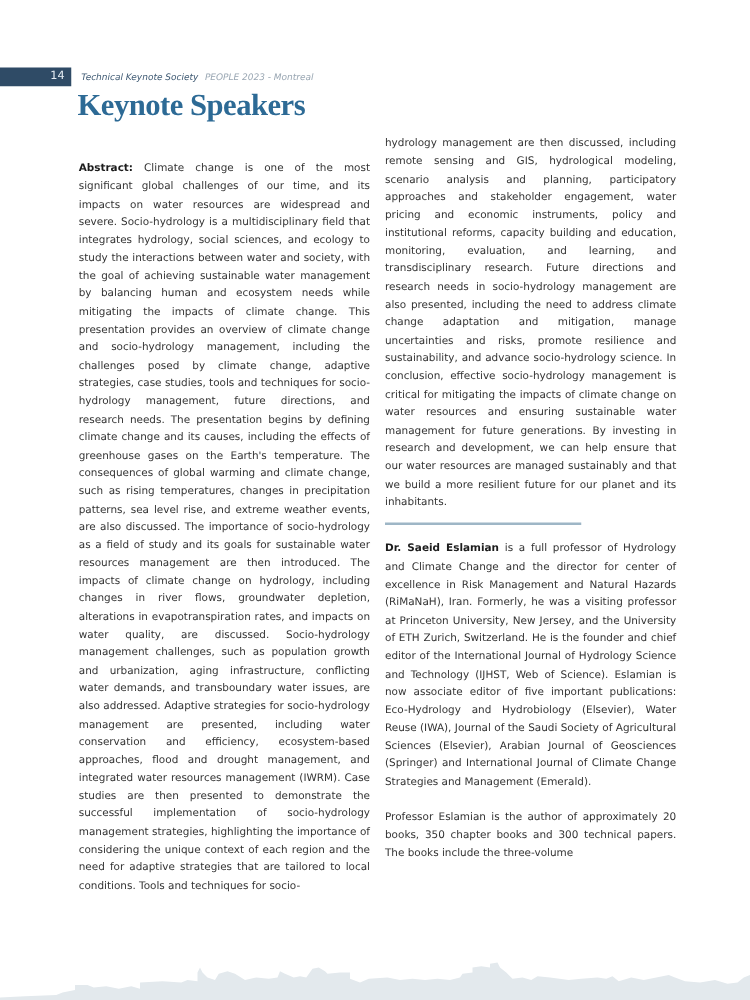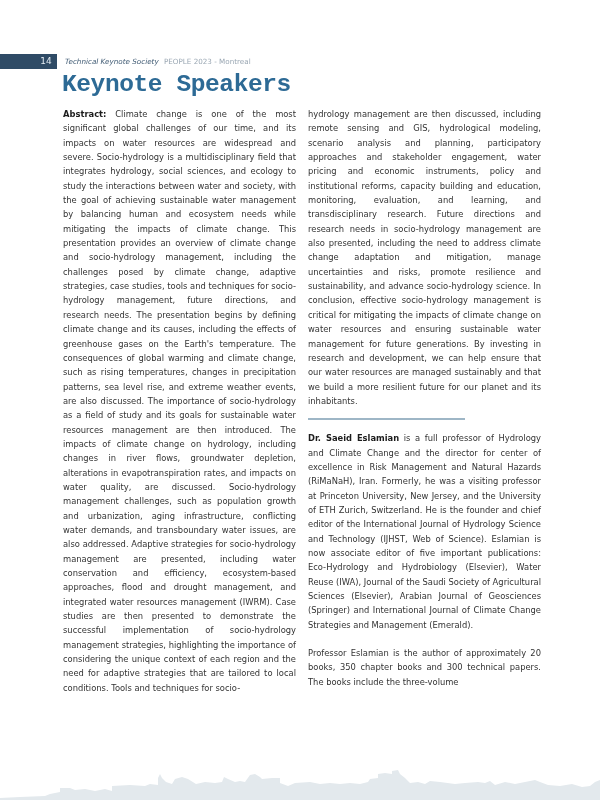--- a/index.html
+++ b/index.html
@@ -16,34 +16,34 @@
     .page-num {
       position: absolute; left: 37px; top: 55px; width: 18px;
       font-size: 9px; line-height: 13px; color: #e4ecf3; text-align: center;
       font-family: "DejaVu Sans", sans-serif;
     }
     .running-head {
       position: absolute; left: 65px; top: 55px; font-size: 7.2px; line-height: 13px;
       white-space: nowrap;
     }
     .running-head .section { font-style: italic; color: #3f5a73; }
-    .running-head .event { color: #9aa7b3; margin-left: 3px; }
+    .running-head .event { color: #9aa7b3; margin-left: 3px; font-style: italic; }
     .page-title {
       position: absolute; left: 62px; top: 69px; margin: 0;
-      font-family: Liberation Mono, monospace; font-weight: bold;
+      font-family: Liberation Serif, serif; font-weight: bold;
       font-size: 24.5px; line-height: 32px; color: #2d6a95;
       letter-spacing: -0.4px;
     }
     .col {
       position: absolute; top: 107px; width: 233px;
       font-size: 8.35px; line-height: 14.35px; color: #333;
       text-align: justify;
     }
     .col p { margin: 0; }
-    .col-left { left: 63px; }
+    .col-left { left: 63px; margin-top: 20px; }
     .col-right { left: 308px; }
     .col b { font-weight: bold; color: #1c1c1c; }
     .divider {
       width: 157px; height: 2px; background: #9eb6c6;
       margin: 10px 0 11px 0;
     }
     .para-gap { height: 14px; }
     .skyline {
       position: absolute; left: 0; bottom: 0; width: 600px; height: 40px;
     }

